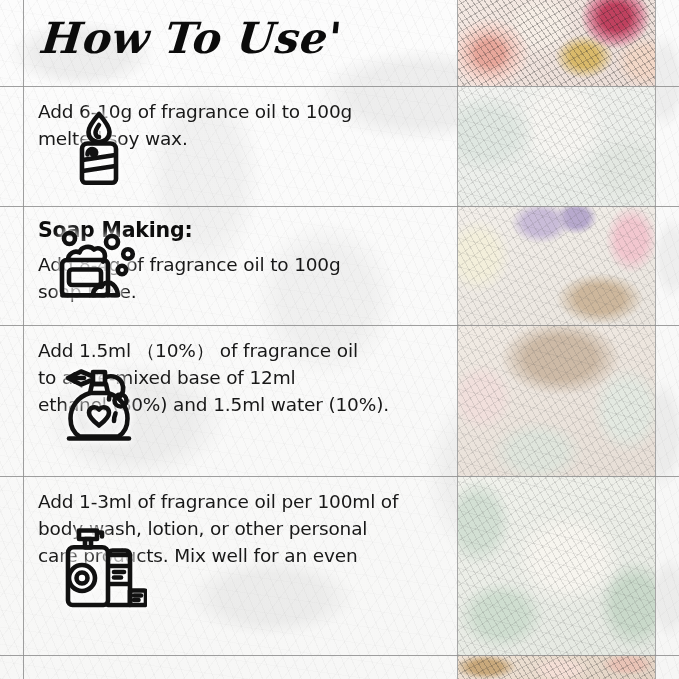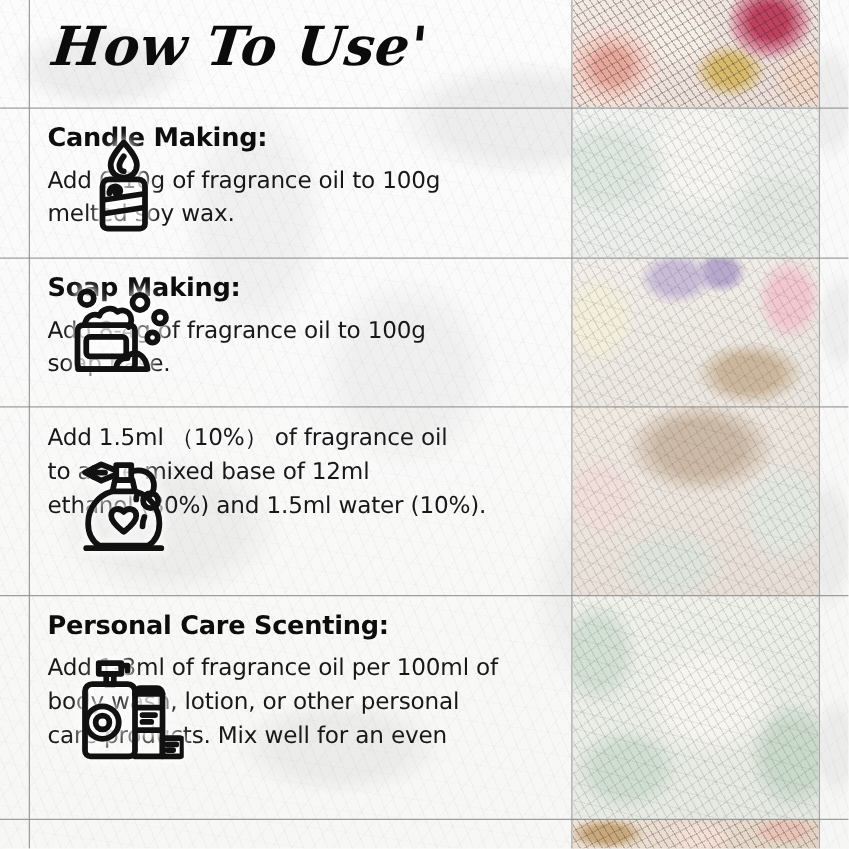--- a/index.html
+++ b/index.html
@@ -310,21 +310,20 @@
   <div class="v-rule-art-r"></div>
   <div class="h-rule r0"></div>
   <div class="h-rule r1"></div>
   <div class="h-rule r2"></div>
   <div class="h-rule r3"></div>
   <div class="h-rule r4"></div>
 
   <div class="title">How To Use'</div>
 
   <div class="section sec-candle">
-    <p class="sec-heading">Candle Making:</p>
     <p class="sec-body">
       <span class="ln">Add 6-10g of fragrance oil to 100g</span>
       <span class="ln">melted soy wax.</span>
     </p>
   </div>
 
   <div class="section sec-soap">
     <p class="sec-heading">Soap Making:</p>
     <p class="sec-body">
       <span class="ln">Add 8-4g of fragrance oil to 100g</span>
@@ -334,21 +333,20 @@
 
   <div class="section sec-perfume">
     <p class="sec-body">
       <span class="ln">Add 1.5ml （10%） of fragrance oil</span>
       <span class="ln">to a pre-mixed base of 12ml</span>
       <span class="ln">ethanol (80%) and 1.5ml water (10%).</span>
     </p>
   </div>
 
   <div class="section sec-personal">
-    <p class="sec-heading">Personal Care Scenting:</p>
     <p class="sec-body">
       <span class="ln">Add 1-3ml of fragrance oil per 100ml of</span>
       <span class="ln">body wash, lotion, or other personal</span>
       <span class="ln">care products. Mix well for an even</span>
     </p>
   </div>
 
   <div class="icon-wrap ic-candle">
     <svg width="74" height="80" viewBox="0 0 74 80" fill="none">
       <g stroke="#111" stroke-width="4.6" stroke-linecap="round" stroke-linejoin="round" fill="none">

